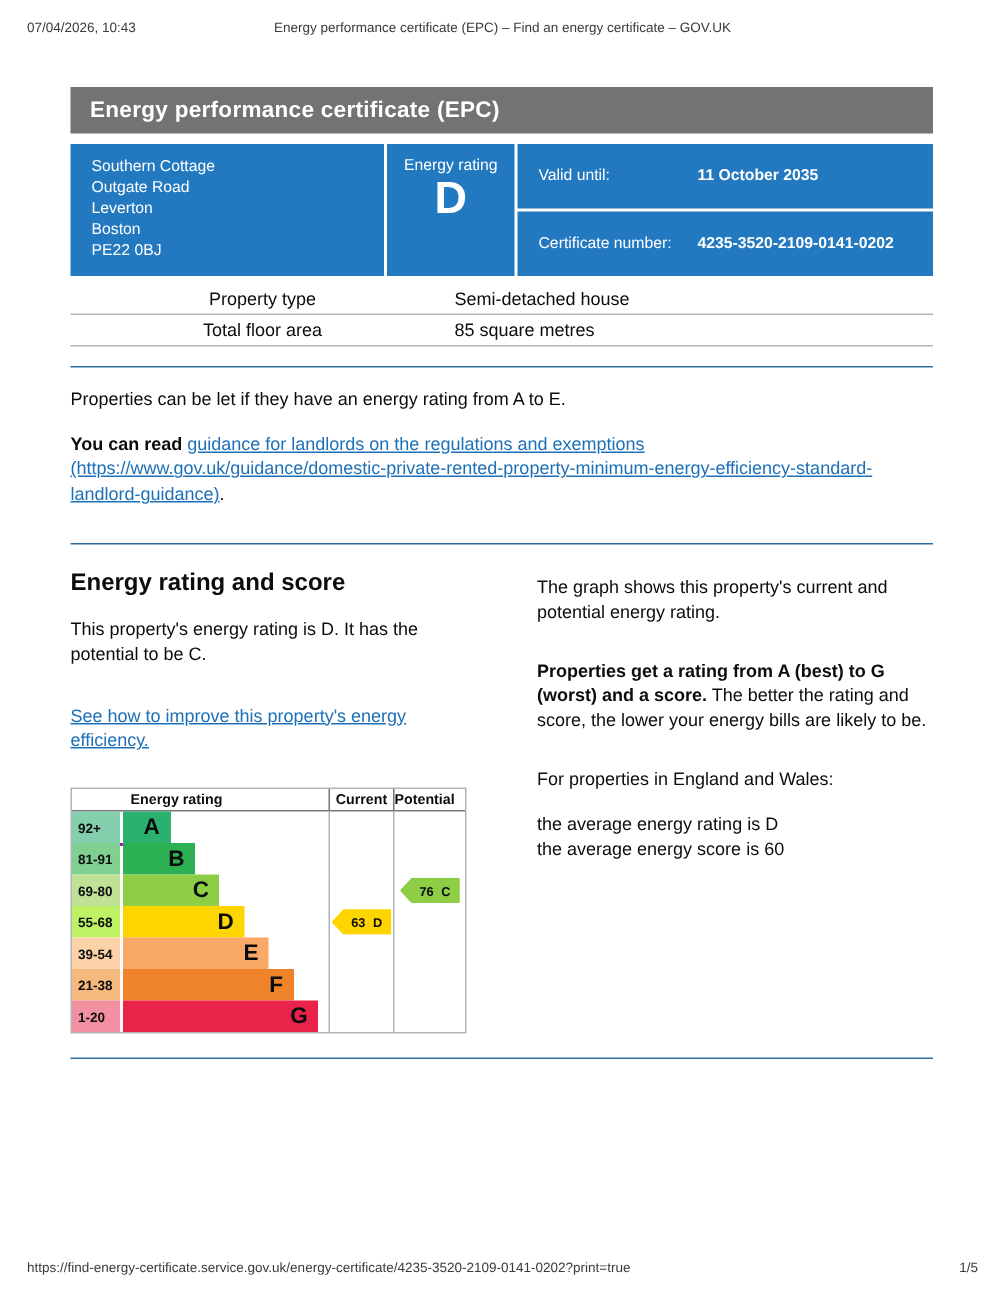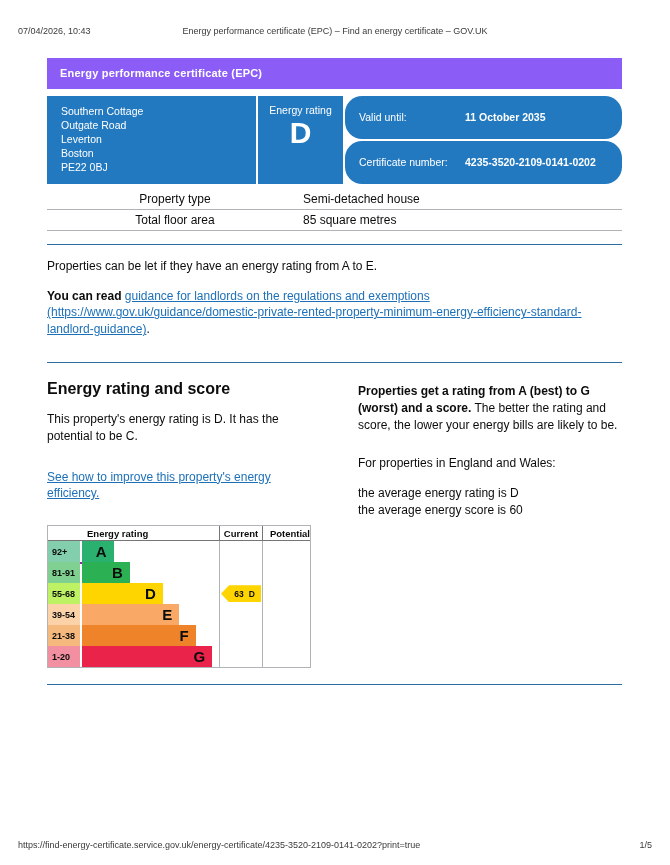--- a/index.html
+++ b/index.html
@@ -1,40 +1,40 @@
 <!DOCTYPE html>
 <html><head>
 <meta charset="utf-8">
 <style>
   * { margin:0; padding:0; box-sizing:border-box; }
   html,body { width:670px; height:865px; background:#fff; overflow:hidden; }
   body { font-family:"Liberation Sans","DejaVu Sans",sans-serif; color:#0b0c0c; position:relative; }
 
   
-  .print-header { position:absolute; top:26px; left:18px; right:18px; font-size:9px; color:#3a3a3a; }
+  .print-header { position:absolute; top:13px; left:18px; right:18px; font-size:9px; color:#3a3a3a; }
   .print-header .ph-date { position:absolute; left:0; top:0; }
   .print-header .ph-title { display:block; text-align:center; }
   .print-footer { position:absolute; top:840px; left:18px; right:18px; font-size:9px; color:#3a3a3a;
                   display:flex; justify-content:space-between;gap:16px; }
 
   .content { position:absolute; top:58px; left:47px; width:575px; }
 
   
-  .banner { background:#8b5cf6; color:#fff; height:31px; line-height:31px; padding-left:13px;
-            font-size:11px; font-weight:bold; letter-spacing:.2px; }
+  .banner { background:#737373; color:#fff; height:31px; line-height:31px; padding-left:13px;
+            font-size:15px; font-weight:bold; letter-spacing:.2px; }
 
   
   .summary { margin-top:7px; display:flex; gap:2px; }
   .summary .cell { background:#2379bf; color:#fff; }
   .addr { width:209px; padding:9px 0 9px 14px; font-size:10.5px; line-height:1.33; white-space:pre-line; }
   .rating-cell { width:85px; text-align:center; padding-top:8px; }
   .rating-cell .rl { font-size:10.5px; }
   .rating-cell .rv { font-size:30px; font-weight:bold; line-height:1.1; }
   .sum-right { flex:1; display:flex; flex-direction:column; gap:2px; }
-  .sum-row { flex:1; display:flex; align-items:center; padding-left:14px; font-size:10.5px;border-radius:17px; }
+  .sum-row { flex:1; display:flex; align-items:center; padding-left:14px; font-size:10.5px; }
   .sum-row .lbl { width:106px; }
   .sum-row .val { font-weight:bold; }
 
   
   .kv { margin-top:5px; }
   .kv-row { display:flex; align-items:center; height:21px; border-bottom:1px solid #b1b4b6; font-size:12px;text-align:center; }
   .kv-row .k { width:256px; }
 
   .divider { border:0; border-top:1.5px solid #2e6e9e; margin-top:13px; }
 
@@ -50,21 +50,21 @@
   .col-right p:first-child { margin-top:20px; }
   .mt-lg { margin-top:22px; }
   .link-para { margin-top:24px; }
 
   
   .epc-chart { margin-top:23px; width:264px; border:1px solid #b1b4b6; font-size:9px; background:#fff; }
   .chart-header { display:flex; height:15px; border-bottom:1px solid #757575; font-weight:bold; font-size:9.5px; }
   .chart-header .h-score { width:34px; padding:2px 0 0 4px; border-right:6px solid #a21caf;margin-top:36px; }
   .chart-header .h-rating { flex:1; padding:2px 0 0 5px; }
   .chart-header .h-cur { width:43px; padding:2px 0 0 0; text-align:center; border-left:1px solid #757575; }
-  .chart-header .h-pot { width:48px; padding:2px 0 0 0; text-align:right; border-left:1px solid #757575; }
+  .chart-header .h-pot { width:48px; padding:2px 0 0 0; text-align:left; border-left:1px solid #757575; }
   .chart-row { display:flex; height:21px; }
   .score-cell { width:32px; display:flex; align-items:center; padding-left:4px; font-weight:bold; }
   .bar-area { flex:1; margin-left:2px; position:relative; }
   .band-bar { height:100%; display:flex; align-items:center; justify-content:flex-end;
               padding-right:7px; font-size:15px; font-weight:bold; color:#0b0c0c; }
   .cur-col { width:43px; border-left:1px solid #b1b4b6; display:flex; align-items:center; justify-content:center; }
   .pot-col { width:48px; border-left:1px solid #b1b4b6; display:flex; align-items:center; justify-content:center; }
   .arrow-tag { height:17px; width:40px; display:flex; align-items:center; justify-content:center;
                padding-left:7px; font-size:8.5px; font-weight:bold; color:#0b0c0c;
                clip-path:polygon(0 50%, 20% 0, 100% 0, 100% 100%, 20% 100%); }
@@ -149,20 +149,30 @@
             </div>
             <div class="chart-row">
               <div class="score-cell" style="background: rgb(128, 208, 146);">81-91</div>
               <div class="bar-area">
                 <div class="band-bar" style="background: rgb(43, 177, 83); width: 35%;">B</div>
               </div>
               <div class="cur-col"></div>
               <div class="pot-col"></div>
             </div>
             <div class="chart-row">
+              <div class="score-cell" style="background: rgb(191, 226, 150);">69-80</div>
+              <div class="bar-area">
+                <div class="band-bar" style="background: rgb(141, 206, 70); width: 47%;">C</div>
+              </div>
+              <div class="cur-col"></div>
+              <div class="pot-col">
+                <div class="arrow-tag" style="background: rgb(141, 206, 70);">76<span class="gap"></span>C</div>
+              </div>
+            </div>
+            <div class="chart-row">
               <div class="score-cell" style="background: #bef264;">55-68</div>
               <div class="bar-area">
                 <div class="band-bar" style="background: rgb(255, 213, 0); width: 59%;">D</div>
               </div>
               <div class="cur-col">
                 <div class="arrow-tag" style="background: rgb(255, 213, 0);">63<span class="gap"></span>D</div>
               </div>
               <div class="pot-col"></div>
             </div>
             <div class="chart-row">
@@ -187,20 +197,21 @@
                 <div class="band-bar" style="background: rgb(233, 35, 74); width: 95%;">G</div>
               </div>
               <div class="cur-col"></div>
               <div class="pot-col"></div>
             </div>
           </div>
       </div>
     </div>
 
     <div class="col-right">
+      <p>The graph shows this property's current and potential energy rating.</p>
       <p class="mt-lg"><span class="bold">Properties get a rating from A (best) to G (worst) and a score.</span><span> The better the rating and score, the lower your energy bills are likely to be.</span></p>
       <p class="mt-lg">For properties in England and Wales:</p>
       <p class="prelines">the average energy rating is D
 the average energy score is 60</p>
     </div>
   </div>
 
   <hr class="divider divider-after-chart">
 
 </div>

